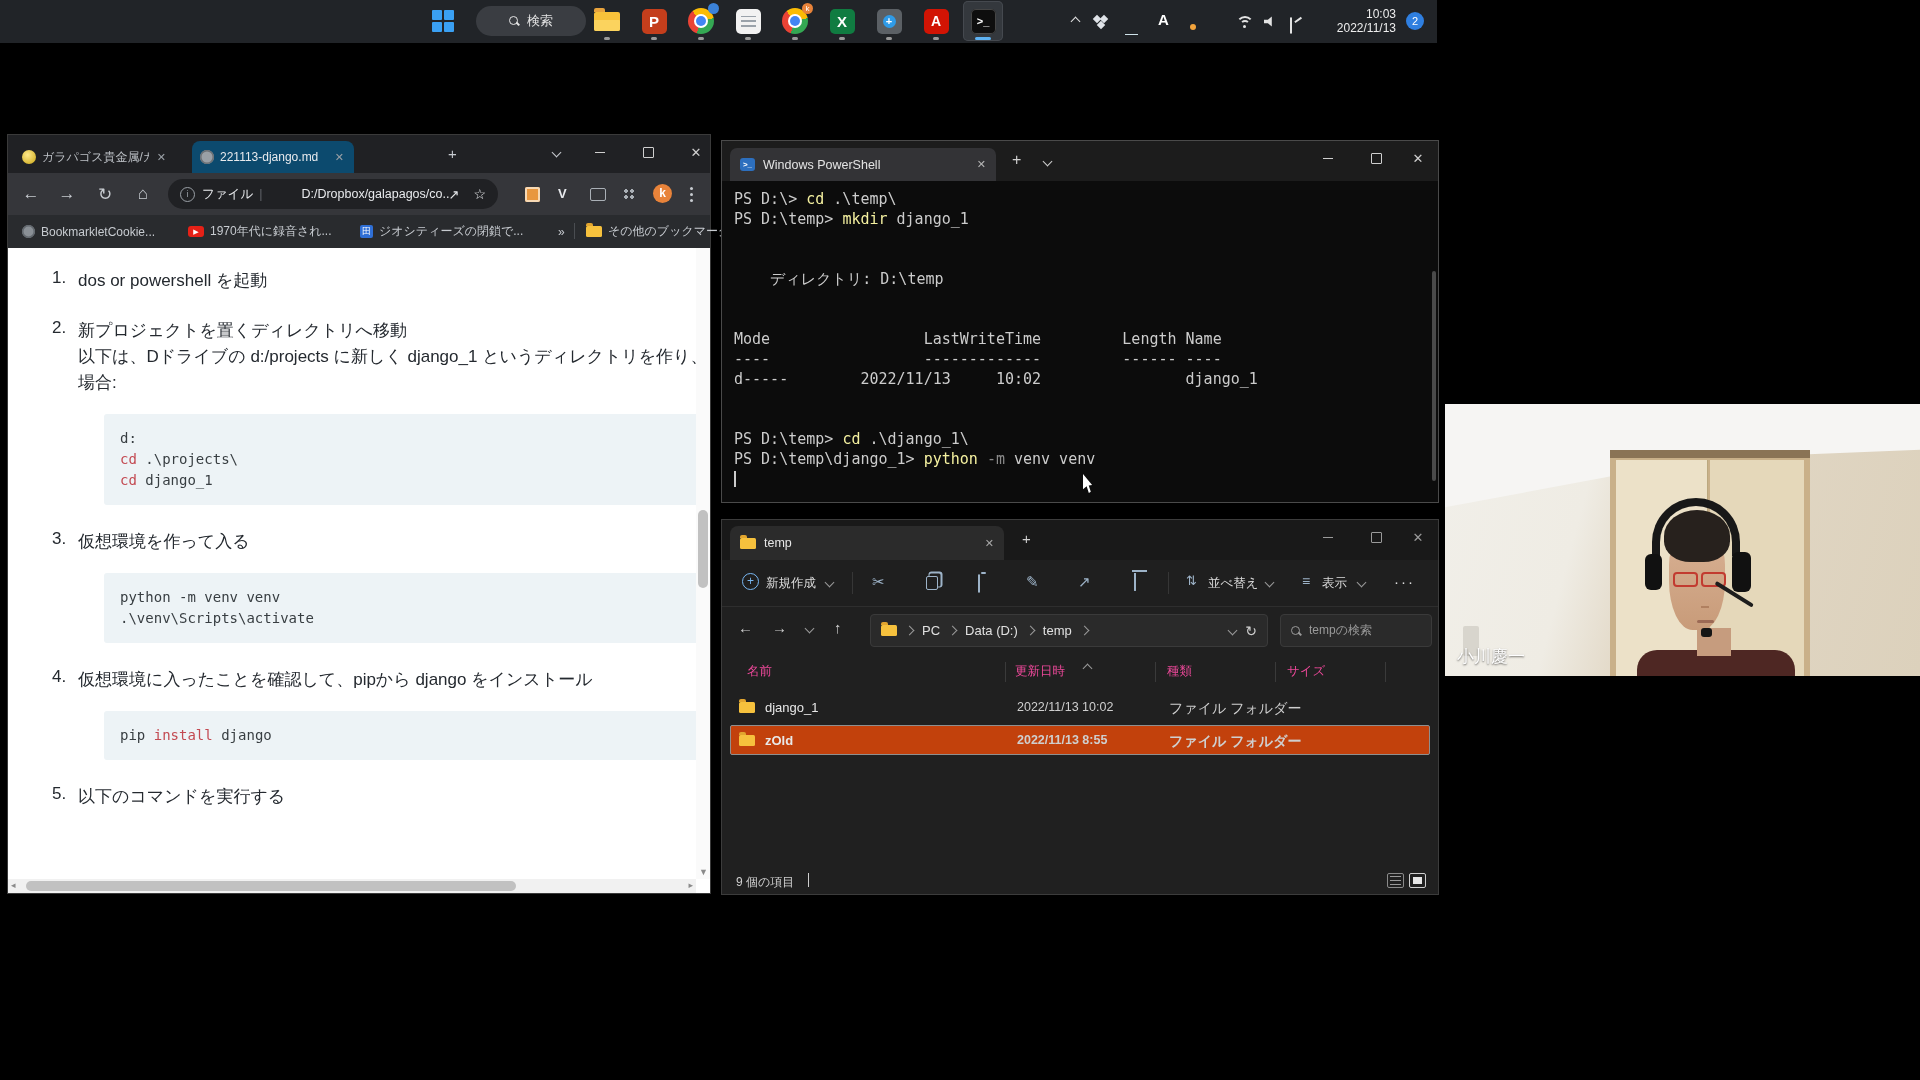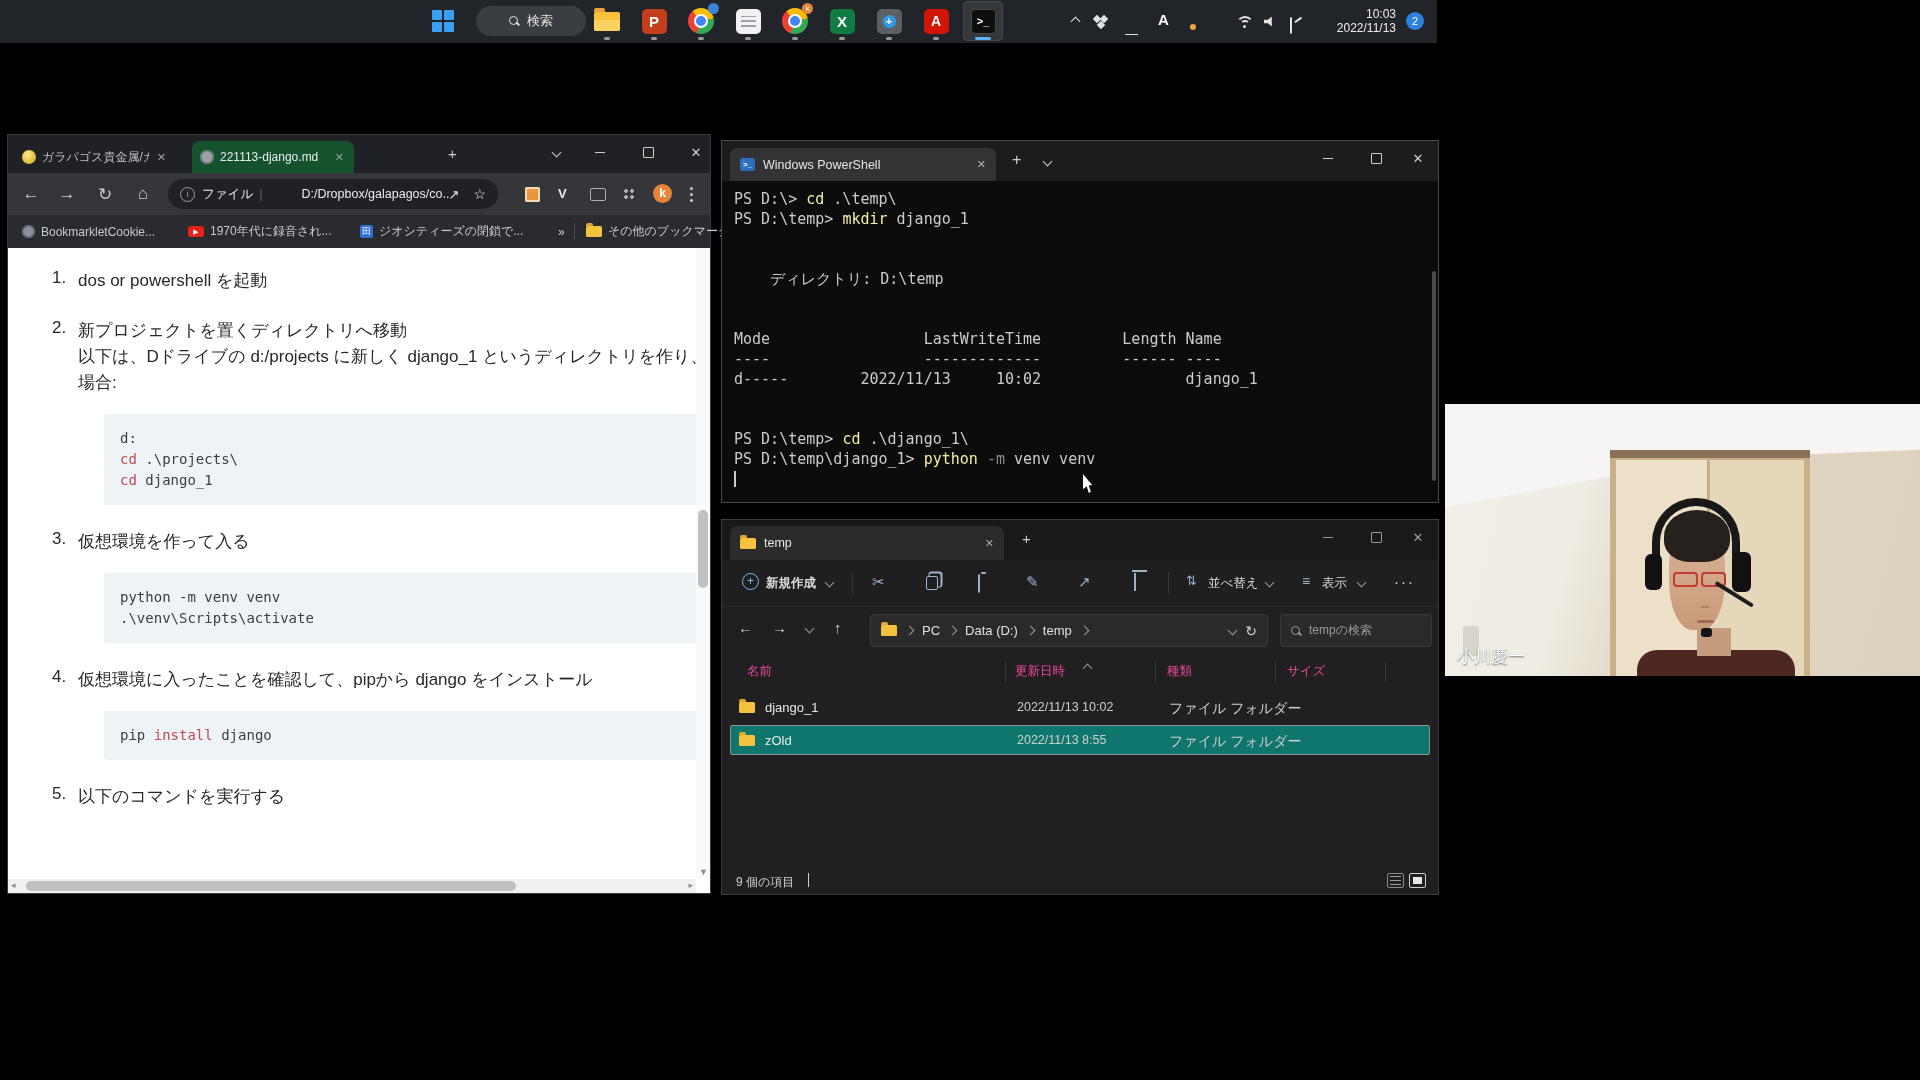--- a/index.html
+++ b/index.html
@@ -12,21 +12,21 @@
   .chev.r{transform:rotate(-45deg);}
   .chev.u{transform:rotate(-135deg);}
   .wbtn{position:absolute;top:0;width:40px;height:34px;color:#cfcfcf;display:flex;align-items:center;justify-content:center;font-size:13px;}
   .wbtn .boxg{width:9px;height:9px;border:1px solid currentColor;border-radius:1px;}
   .wbtn .ming{width:10px;border-top:1px solid currentColor;display:inline-block;}
 
   
   #browser{left:8px;top:135px;width:702px;height:758px;background:#fff;}
   .b-tabstrip{position:absolute;left:0;top:0;width:100%;height:38px;background:#202124;}
   .c-tab{position:absolute;top:6px;height:32px;border-radius:8px 8px 0 0;display:flex;align-items:center;padding:0 8px;box-sizing:border-box;color:#bdc1c6;font-size:12px;}
-  .c-tab.active{background:#14532d;color:#e8eaed;}
+  .c-tab.active{background:#0c4a6e;color:#e8eaed;}
   .c-tab .lbl{flex:1;overflow:hidden;white-space:nowrap;text-overflow:clip;margin:0 6px;}
   .c-tab .x{color:#9aa0a6;font-size:11px;padding:0 2px;}
   .fav{width:14px;height:14px;border-radius:50%;flex:none;}
   .fav-gold{background:radial-gradient(circle at 40% 35%,#ffe98a,#c9a514);}
   .fav-globe{background:#9aa0a6;box-shadow:inset 0 0 0 1.5px #6b7075;}
   .b-toolbar{position:absolute;left:0;top:38px;width:100%;height:42px;background:#35363a;}
   .nav-ic{position:absolute;top:0;height:42px;width:30px;color:#c7cbd0;font-size:17px;display:flex;align-items:center;justify-content:center;}
   .omnibox{position:absolute;left:160px;top:6px;width:330px;height:30px;background:#202124;border-radius:15px;color:#e8eaed;font-size:12.5px;display:flex;align-items:center;padding:0 12px;box-sizing:border-box;}
   .omnibox .info-i{width:13px;height:13px;border:1px solid #9aa0a6;border-radius:50%;color:#9aa0a6;font-size:9px;line-height:12px;text-align:center;flex:none;margin-right:7px;}
   .omnibox .sep{color:#5f6368;margin:0 8px 0 6px;}
@@ -95,21 +95,21 @@
   .nav-btn{position:absolute;top:12px;color:#cfcfcf;font-size:15px;}
   .crumb-box{position:absolute;left:148px;top:7px;width:398px;height:33px;background:#2a2a2a;border:1px solid #3a3a3a;border-radius:4px;display:flex;align-items:center;gap:9px;padding:0 10px;box-sizing:border-box;color:#e0e0e0;}
   .search-box{position:absolute;left:558px;top:7px;width:152px;height:33px;background:#2a2a2a;border:1px solid #3a3a3a;border-radius:4px;display:flex;align-items:center;gap:8px;padding:0 10px;box-sizing:border-box;color:#9a9a9a;font-size:12px;}
   .mag{width:10px;height:10px;position:relative;flex:none;}
   .mag::before{content:"";position:absolute;left:0;top:0;width:7px;height:7px;border:1.5px solid currentColor;border-radius:50%;}
   .mag::after{content:"";position:absolute;left:7px;top:7px;width:4px;height:1.5px;background:currentColor;transform:rotate(45deg);}
   .e-cols{position:absolute;left:0;top:135px;width:100%;height:34px;font-size:12.5px;color:#ec4899;}
   .colsep{position:absolute;top:7px;width:1px;height:20px;background:#3a3a3a;}
   .e-files{position:absolute;left:8px;top:172px;width:700px;}
   .e-row{position:relative;height:30px;margin-bottom:3px;font-size:13px;color:#e8e8e8;border:1px solid transparent;border-radius:2px;box-sizing:border-box;}
-  .e-row.selected{background:#0f766e;border-color:#8f8f8f;}
+  .e-row.selected{background:#c2410c;border-color:#8f8f8f;font-weight:bold;}
   .e-row .folder{position:absolute;left:8px;top:9px;}
   .e-row .nm{position:absolute;left:34px;top:7px;}
   .e-row .dt{position:absolute;left:286px;top:7px;color:#cfcfcf;font-size:12.5px;}
   .e-row .tp{position:absolute;left:438px;top:7px;color:#cfcfcf;font-size:14px;}
   .e-status{position:absolute;left:0;bottom:0;width:100%;height:26px;font-size:12px;color:#cfcfcf;}
   .view-ic{position:absolute;top:5px;width:17px;height:15px;border:1px solid #8a8a8a;border-radius:2px;box-sizing:border-box;}
   .view-lines{background:repeating-linear-gradient(#9a9a9a 0 1.5px,transparent 1.5px 4px) content-box;padding:2px;}
   .view-thumb{background:#e6e6e6 content-box;padding:3px;border-color:#cfcfcf;}
 
   
@@ -338,21 +338,21 @@
       <span class="wbtn" style="left:586px;color:#9a9a9a;">
           <span class="ming"></span>
         </span>
       <span class="wbtn" style="left:634px;color:#9a9a9a;">
           <span class="boxg"></span>
         </span>
       <span class="wbtn" style="left:676px;color:#9a9a9a;">✕</span>
     </div>
     <div class="e-toolbar">
       <span class="tool-ic circle-plus" style="left:20px;">+</span>
-      <span class="abs" style="left:44px;top:15px;font-weight:bold;">新規作成</span>
+      <span class="abs" style="left:44px;top:15px;">新規作成</span>
       <span class="chev abs" style="left:104px;top:19px;color:#9a9a9a;"></span>
       <span class="tb-sep" style="left:130px;"></span>
       <span class="tool-ic" style="left:150px;">✂</span>
       <span class="tool-ic icon-copy" style="left:204px;top:16px;"></span>
       <span class="tool-ic icon-paste" style="left:256px;top:15px;"></span>
       <span class="tool-ic" style="left:304px;">✎</span>
       <span class="tool-ic" style="left:356px;">↗</span>
       <span class="tool-ic icon-trash" style="left:410px;"></span>
       <span class="tb-sep" style="left:446px;"></span>
       <span class="tool-ic" style="left:464px;font-size:13px;">⇅</span>

